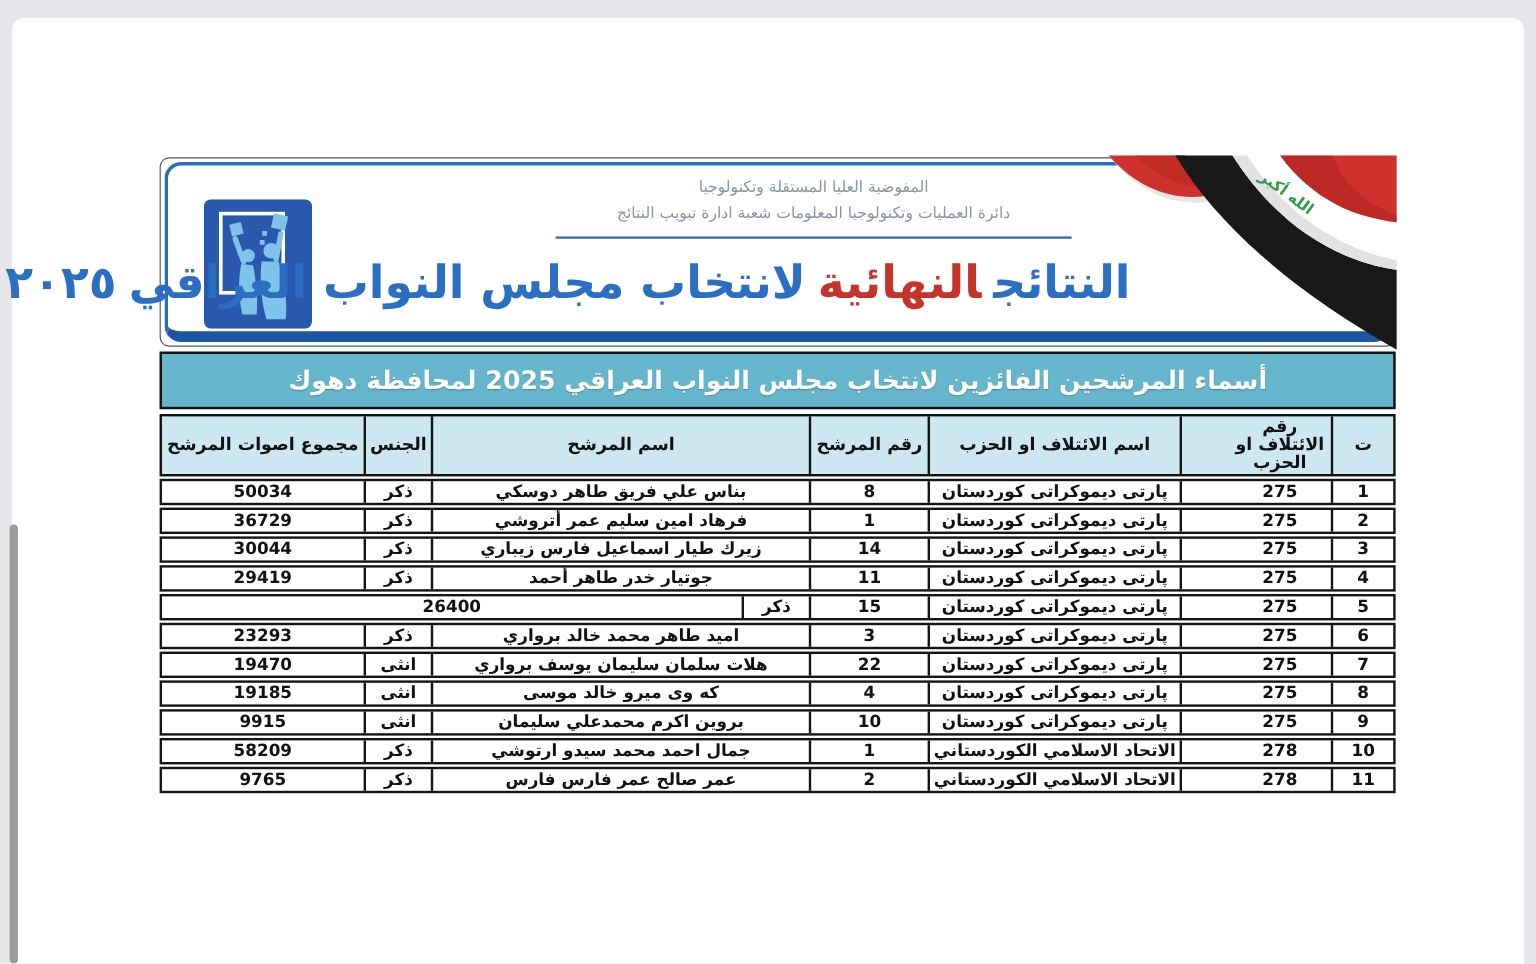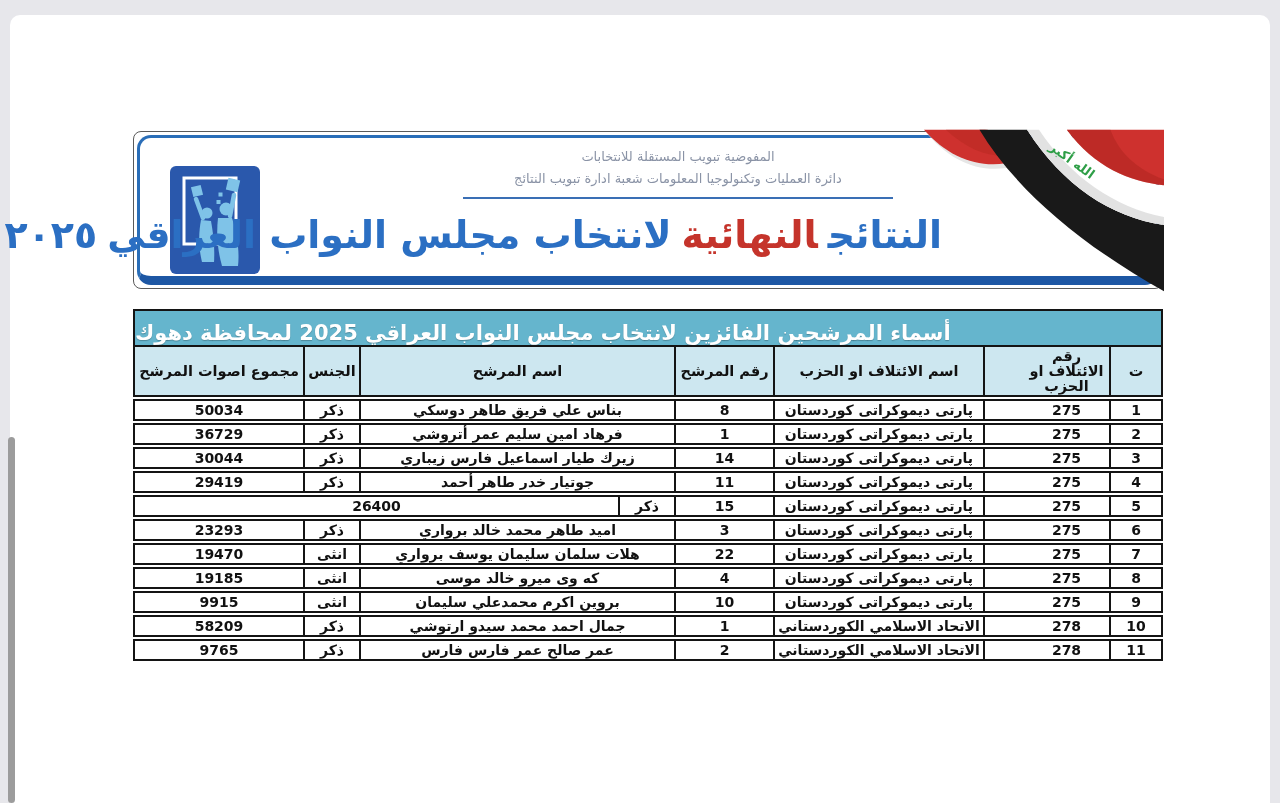--- a/index.html
+++ b/index.html
@@ -43,22 +43,22 @@
   }
   .big-title .w { margin:0 5px; }
   .big-title .red { color:#c5342b; }
   .big-title .year { letter-spacing:8px;margin-left:36px; }
   .flag { position:absolute; top:-3px; right:-2px; width:248px; height:165px; z-index:8; }
 
   
   .titlebar {
     position:absolute; left:133px; top:293px; width:1030px; height:48px;
     background:#65b5cd; border:2px solid #141414;
-    display:flex; align-items:center; justify-content:flex-end;
-    direction:rtl; z-index:5;margin-top:16px;
+    display:flex; align-items:center; justify-content:center;
+    direction:rtl; z-index:5;
   }
   .titlebar span {
     color:#ffffff; font-weight:bold; font-size:21px;
     text-shadow:0 1px 1px rgba(0,0,0,.25);
   }
 
   
   .etable { position:absolute; left:133px; top:345px; width:1030px; direction:rtl; z-index:5; }
   .trow {
     display:flex; border:2px solid #141414; background:#ffffff;
@@ -102,21 +102,21 @@
       <path d="M31,54 C28,70 29,84 32,96 L44,96 C45,82 43,66 41,55 Z"></path>
       <path d="M48,52 C46,70 48,86 52,100 L68,100 C70,84 66,64 62,52 Z"></path>
     </g>
     <g stroke="#7fc3e8" stroke-width="4.5" stroke-linecap="round" fill="none">
       <path d="M33,52 L26,33"></path>
       <path d="M60,50 L64,29"></path>
     </g>
   </svg>
 
   <div class="commission">
-    <div>المفوضية تبويب المستقلة للانتخابات</div>
+    <div>المفوضية العليا المستقلة وتكنولوجيا</div>
     <div>دائرة العمليات وتكنولوجيا المعلومات شعبة ادارة تبويب النتائج</div>
     <div class="underline"></div>
   </div>
 
   <div class="big-title">
     <span class="w">النتائج</span><span class="w red">النهائية</span><span class="w">لانتخاب مجلس النواب العراقي</span><span class="w year">٢٠٢٥</span>
   </div>
 
   <svg class="flag" viewBox="0 0 250 165" aria-hidden="true">
 

